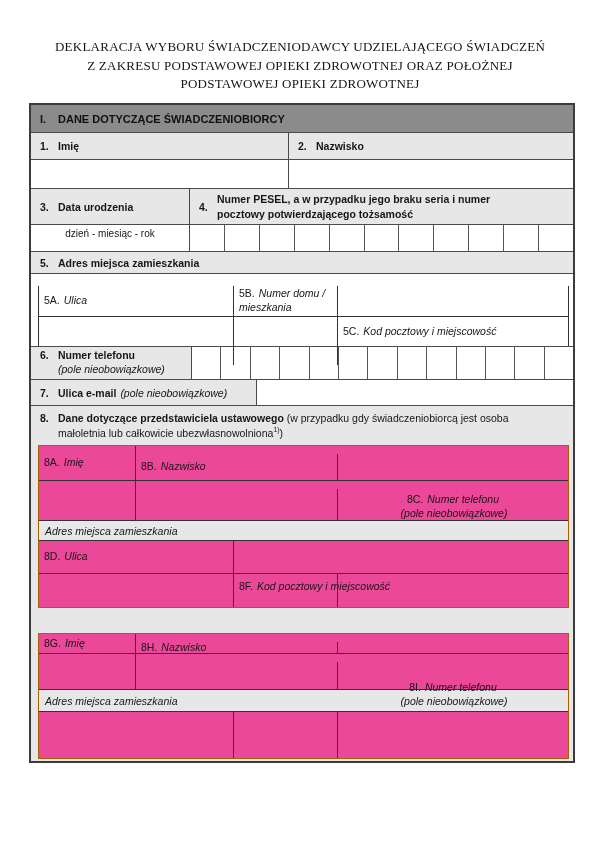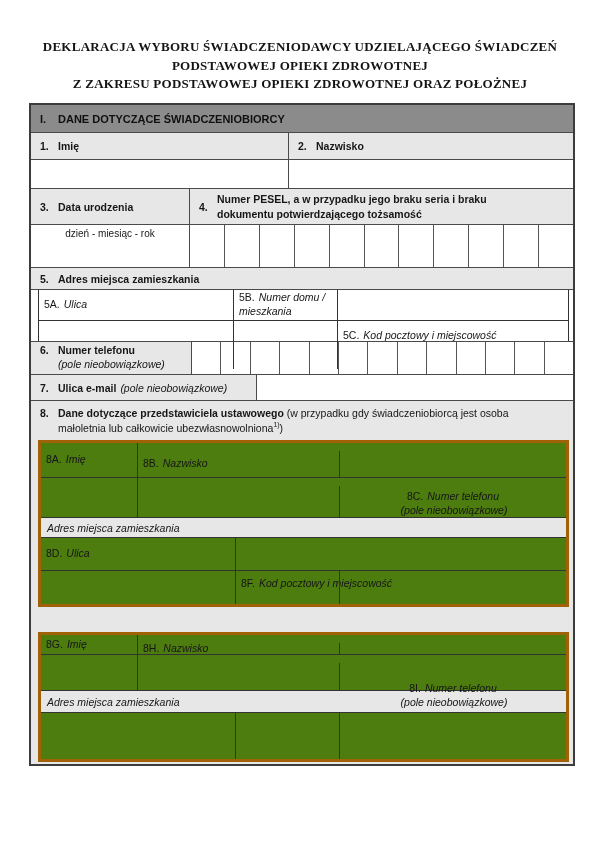--- a/index.html
+++ b/index.html
@@ -1,21 +1,21 @@
 <!DOCTYPE html>
 <html><head>
 <meta charset="utf-8">
 <style>
   * { box-sizing: border-box; margin: 0; padding: 0; }
   html, body { width: 600px; height: 849px; background: #ffffff; }
   body { font-family: "Liberation Sans", sans-serif; color: #161616; position: relative; }
 
   .title-block {
     padding-top: 38px; text-align: center;
-    font-family: "Liberation Serif", serif; font-weight: bold;
+    font-family: "Liberation Serif", serif; font-weight: normal;
     font-size: 13px; line-height: 18.5px; letter-spacing: 0.25px; color: #141414;
   }
 
   .form { position: absolute; left: 29px; top: 103px; width: 546px; border: 2px solid #3c3c3c; background: #fff; }
 
   .row { display: flex; border-bottom: 1px solid #4a4a4a; font-size: 10.5px; }
   .gray { background: #e7e7e7; }
   .bold { font-weight: bold; }
   .it { font-style: italic; }
 
@@ -26,28 +26,28 @@
   .r-nameblank { height: 29px; }
   .c-split1 { flex: 0 0 258px; border-right: 1px solid #4a4a4a; }
   .c-rest { flex: 1 1 auto; }
   .labcell { display: flex; align-items: center; padding-left: 9px; font-weight: bold; }
 
   .r-34 { height: 36px; }
   .c-3 { flex: 0 0 159px; border-right: 1px solid #4a4a4a; display: flex; align-items: center; padding-left: 9px; font-weight: bold; }
   .c-4 { flex: 1; display: flex; align-items: center; padding: 2px 6px 2px 9px; font-weight: bold; }
   .c-4 .wrap { max-width: 305px; line-height: 1.35; }
 
-  .r-pesel { height: 43px; }
+  .r-pesel { height: 27px; }
   .c-hint { flex: 0 0 159px; border-right: 1px solid #4a4a4a; text-align: center; font-size: 10px; padding-top: 3px; }
   .boxes { flex: 1; display: flex; }
   .box { flex: 1; }
   .box + .box { border-left: 1px solid #555; }
 
   .r-sec5 { height: 22px; align-items: center; padding-left: 9px; font-weight: bold; }
-  .r-sec5body { height: 52px; padding: 0 4px 0 7px; display: block; }
+  .r-sec5body { height: 73px; padding: 12px 4px 0 7px; display: block; }
   .itable { border-left: 1px solid #333; border-right: 1px solid #333; background: #fff; height: 100%; display: flex; flex-direction: column; }
   .itable .irow { display: flex; border-bottom: 1px solid #333; }
   .itable .irow:last-child { border-bottom: none; }
   .icell { padding: 2px 5px; display: flex; align-items: center; line-height: 1.3; border-right: 1px solid #333; }
   .icell:last-child { border-right: none; margin-top: 44px; }
   .code { margin-right: 4px; }
   .a-c1 { flex: 0 0 195px; } .a-c2 { flex: 0 0 104px; } .a-c3 { flex: 1; }
   .p-c1 { flex: 0 0 97px; } .p-c2 { flex: 0 0 202px; margin-top: 8px; } .p-c3 { flex: 1; }
   .ih-addr { height: 31px; }
   .ib-blank { flex: 1; }
@@ -57,40 +57,40 @@
   .c-tel .lines { line-height: 1.32; }
   .r-email { height: 26px; }
   .c-email { flex: 0 0 226px; border-right: 1px solid #4a4a4a; display: flex; align-items: center; padding-left: 9px; }
   .c-email .note { font-style: italic; font-weight: normal; margin-left: 4px; }
 
   .sec8 { background: #e7e7e7; padding: 3px 4px 2px 7px; font-size: 10.5px; }
   .s8head { display: flex; padding: 2px 1px 0 2px; min-height: 34px; line-height: 1.38; margin-bottom: 2px; }
   .s8head .txt { max-width: 497px; }
   sup { font-size: 7px; vertical-align: super; }
 
-  .ptable { border: 3px solid #a16207; background: #4d7c0f; }
+  .ptable { border: 1px solid #a16207; background: #ec4899; }
   .ptable .irow { display: flex; border-bottom: 1px solid #333; }
   .ptable .irow:last-child { border-bottom: none; }
   .ph-row1 { height: 35px; } .pb-row1 { height: 40px; }
   .addr-title { height: 20px; background: #e7e7e7; display: flex; align-items: center; padding-left: 6px; font-style: italic; }
   .ah-row { height: 33px; } .ab-row { height: 33px; }
   .t2 .ph-row1 { height: 20px; } .t2 .pb-row1 { height: 36px; }
   .t2 .addr-title { height: 22px; }
   .t2 .ah-row { height: 34px; } .t2 .ab-row { height: 46px; }
   .tgap { height: 25px; }
   .note-line { padding-left: 2px; font-style: italic; }
   .cellstack { display: block; padding: 3px 5px; text-align: center; }
 </style>
 </head>
 <body>
 
 <div class="title-block">
   <div>DEKLARACJA WYBORU ŚWIADCZENIODAWCY UDZIELAJĄCEGO ŚWIADCZEŃ</div>
+  <div>Z ZAKRESU PODSTAWOWEJ OPIEKI ZDROWOTNEJ ORAZ POŁOŻNEJ</div>
   <div>PODSTAWOWEJ OPIEKI ZDROWOTNEJ</div>
-  <div>Z ZAKRESU PODSTAWOWEJ OPIEKI ZDROWOTNEJ ORAZ POŁOŻNEJ</div>
 </div>
 
 <div class="form">
 
   <div class="row sec1">
     <span class="numcol">I.</span>
     <span>DANE DOTYCZĄCE ŚWIADCZENIOBIORCY</span>
   </div>
 
   <div class="row r-namehead gray">
@@ -108,21 +108,21 @@
     <div class="c-rest"></div>
   </div>
 
   <div class="row r-34 gray">
     <div class="c-3">
       <span class="numcol">3.</span>
       <span>Data urodzenia</span>
     </div>
     <div class="c-4">
       <span class="numcol">4.</span>
-      <span class="wrap">Numer PESEL, a w przypadku jego braku seria i braku dokumentu potwierdzającego tożsamość</span>
+      <span class="wrap">Numer PESEL, a w przypadku jego braku seria i numer pocztowy potwierdzającego tożsamość</span>
     </div>
   </div>
   <div class="row r-pesel">
     <div class="c-hint">
       <span>dzień - miesiąc - rok</span>
     </div>
     <div class="boxes">
         <div class="box"></div>
         <div class="box"></div>
         <div class="box"></div>

